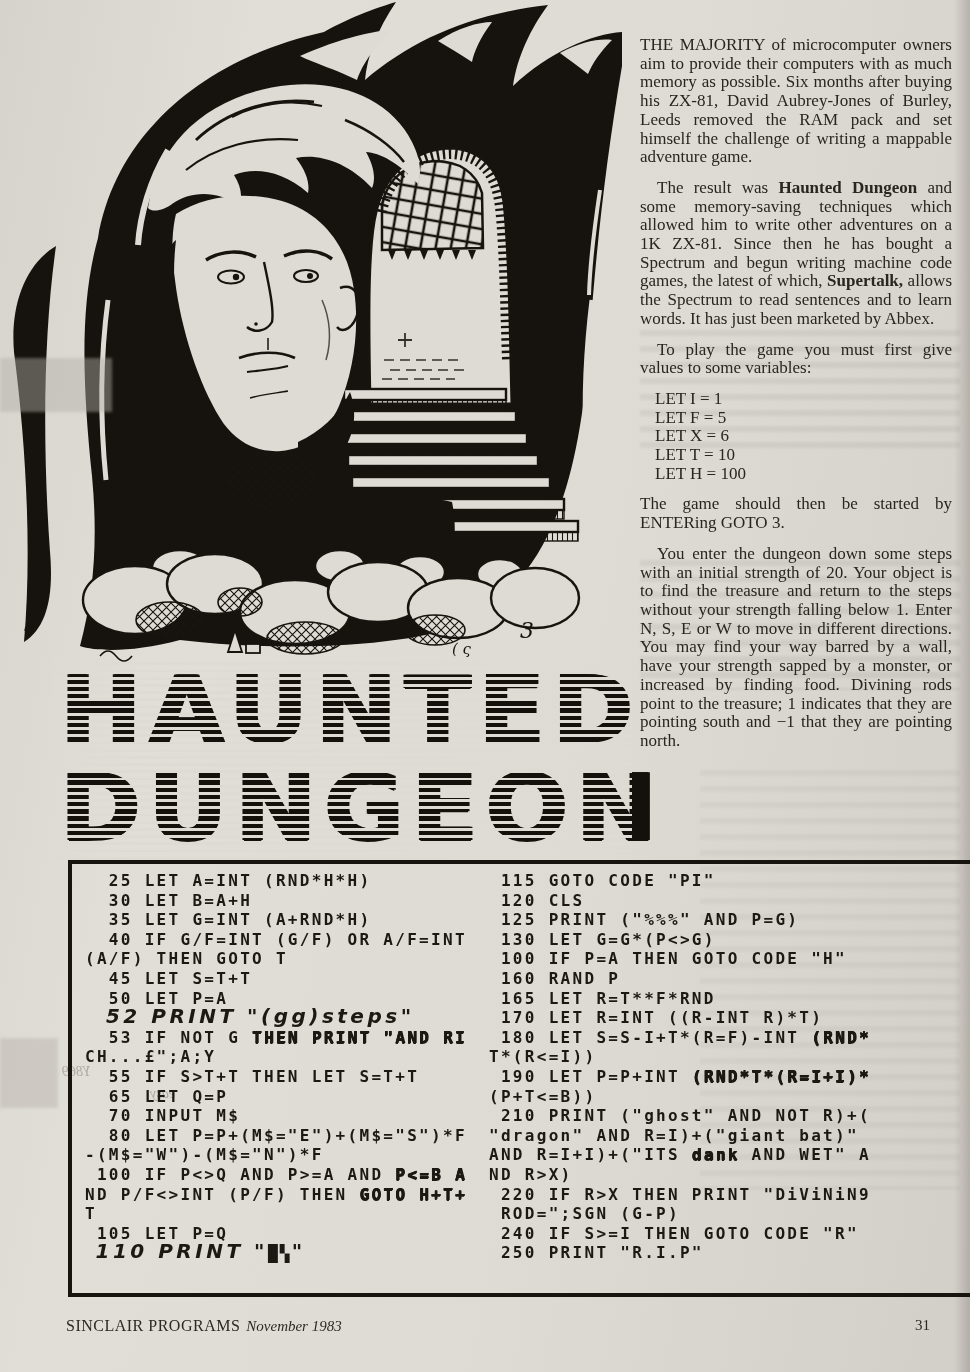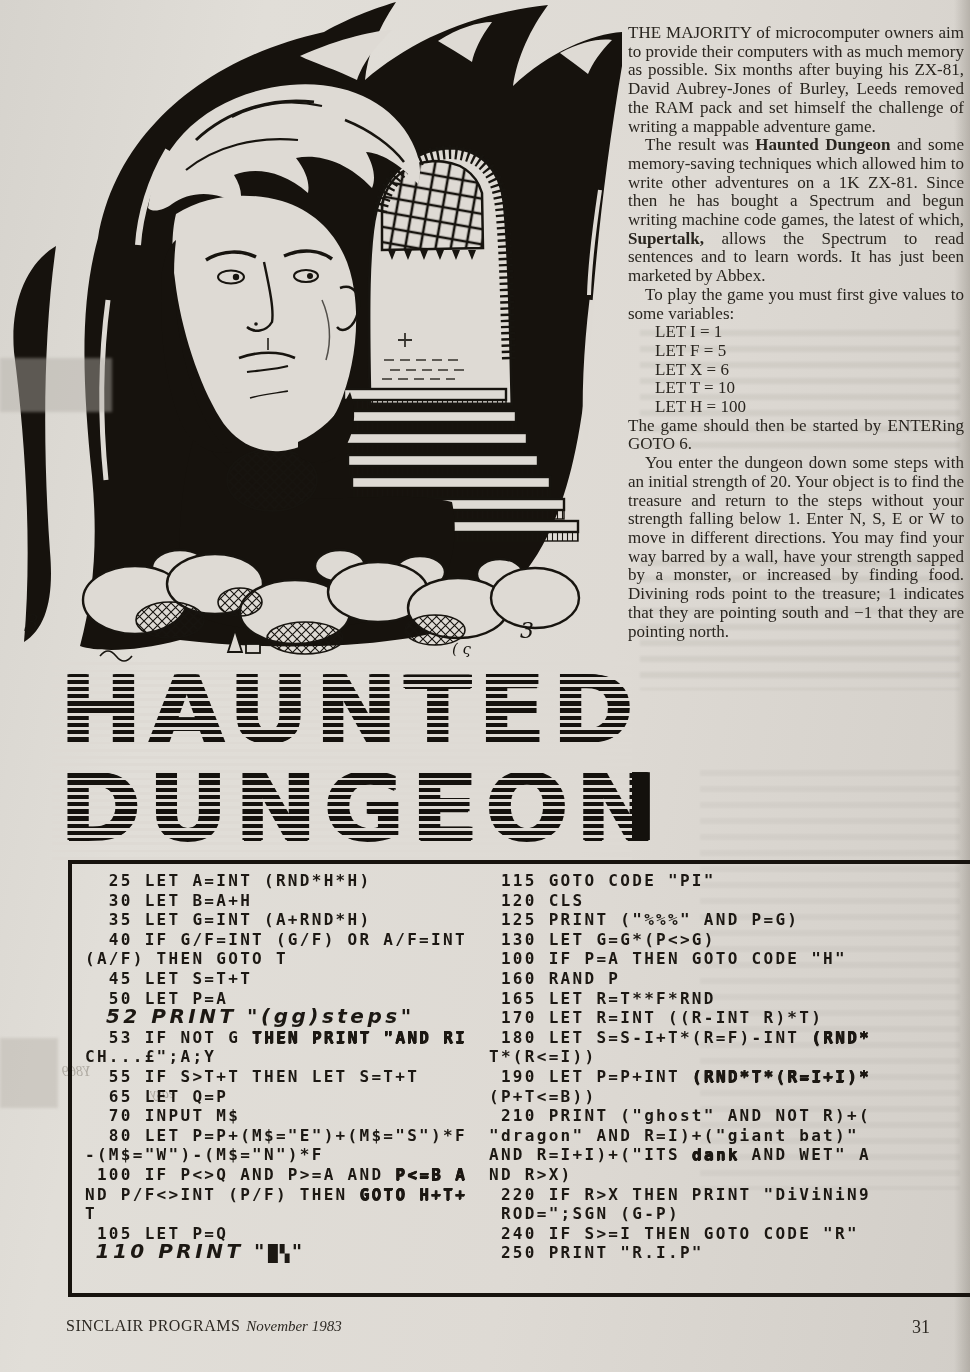--- a/index.html
+++ b/index.html
@@ -4,21 +4,21 @@
 <style>
   :root{ --paper:#dedad4; --ink:#17140f; }
   html,body{margin:0;padding:0;}
   body{ width:970px; height:1372px; position:relative; overflow:hidden;
         background:linear-gradient(100deg,#d6d3cd 0%,#e1ded8 22%,#dedad4 60%,#d2cec8 100%);
         font-family:"Liberation Serif", serif; }
   .abs{position:absolute;}
   
   .article{ left:628px; top:24px; width:336px; color:#29251f;
             font-size:17px; line-height:18.7px; text-align:justify; }
-  .article p{ margin:0; }
+  .article p{ margin:12px; }
   .article p.ind{ text-indent:17px; }
   .article b{ font-weight:bold; }
   .lets div{ padding-left:27px; }
   
   .logo{ left:60px; top:662px; width:564px; height:198px; color:#14110d; }
   .logo-line{ font-family:"DejaVu Sans", sans-serif; font-weight:800; font-size:92px;
               line-height:98px; letter-spacing:7px; white-space:nowrap;
               transform:scaleX(1.06); transform-origin:left center;
               text-shadow:1.4px 0 currentColor,-1.4px 0 currentColor,0 1px currentColor; }
   .logo-stripes{ position:absolute; inset:-4px -8px; pointer-events:none;
@@ -33,21 +33,21 @@
   #code-left{ left:13px; width:402px; }
   #code-right{ left:417px; width:412px; }
   .seg-b{ text-shadow:0 0 .6px currentColor,.7px 0 currentColor,0 .5px currentColor; }
   .seg-h{ font-family:"DejaVu Sans", sans-serif; font-style:italic; font-weight:600;
           font-size:20px; letter-spacing:3.5px; position:relative; top:-1px; }
   
   .footer{ left:66px; top:1317px; width:864px; display:flex; justify-content:space-between;
            color:#2c2822; font-size:16px; }
   .foot-left .mag{ letter-spacing:.5px; }
   .foot-left .issue{ font-style:italic; font-size:15px; margin-left:2px; }
-  .foot-right{ font-size:18px;text-align:center; }
+  .foot-right{ font-size:15px;text-align:center; }
   
   .tape1{ left:0; top:358px; width:112px; height:54px; background:#b3afa8; opacity:.45; filter:blur(1.5px); }
   .tape2{ left:0; top:1038px; width:58px; height:70px; background:#bcb7af; opacity:.5; filter:blur(1.5px); }
   .mirror{ transform:scaleX(-1); color:rgba(110,104,94,.45); font-style:italic; font-size:14px; }
   .ghost{ background:repeating-linear-gradient(180deg, rgba(60,55,45,.06) 0 6px, rgba(0,0,0,0) 6px 16px); filter:blur(1px); }
   .edge-r{ right:0; top:0; width:16px; height:1372px;
            background:linear-gradient(90deg, rgba(0,0,0,0), rgba(120,114,104,.35)); }
   .scr{ font-family:"DejaVu Serif", serif; font-style:italic; }
 </style>
 </head>
@@ -194,21 +194,21 @@
     <p class=""><span>THE MAJORITY of microcomputer owners aim to provide their computers with as much memory as possible. Six months after buying his ZX-81, David Aubrey-Jones of Burley, Leeds removed the RAM pack and set himself the challenge of writing a mappable adventure game.</span></p>
     <p class="ind"><span>The result was </span><b>Haunted Dungeon</b><span> and some memory-saving techniques which allowed him to write other adventures on a 1K ZX-81. Since then he has bought a Spectrum and begun writing machine code games, the latest of which, </span><b>Supertalk,</b><span> allows the Spectrum to read sentences and to learn words. It has just been marketed by Abbex.</span></p>
     <p class="ind"><span>To play the game you must first give values to some variables:</span></p>
     <div class="lets">
       <div>LET I = 1</div>
       <div>LET F = 5</div>
       <div>LET X = 6</div>
       <div>LET T = 10</div>
       <div>LET H = 100</div>
     </div>
-    <p class=""><span>The game should then be started by ENTERing GOTO 6.</span></p>
+    <p class=""><span>The game should then be started by ENTERing GOTO 3.</span></p>
     <p class="ind"><span>You enter the dungeon down some steps with an initial strength of 20. Your object is to find the treasure and return to the steps without your strength falling below 1. Enter N, S, E or W to move in different directions. You may find your way barred by a wall, have your strength sapped by a monster, or increased by finding food. Divining rods point to the treasure; 1 indicates that they are pointing south and −1 that they are pointing north.</span></p>
   </div>
 
 <div class="abs logo">
   <div class="logo-line">HAUNTED</div>
   <div class="logo-line">DUNGEON</div>
   <div class="logo-stripes"></div>
 </div>
 
 <div class="abs codebox">

